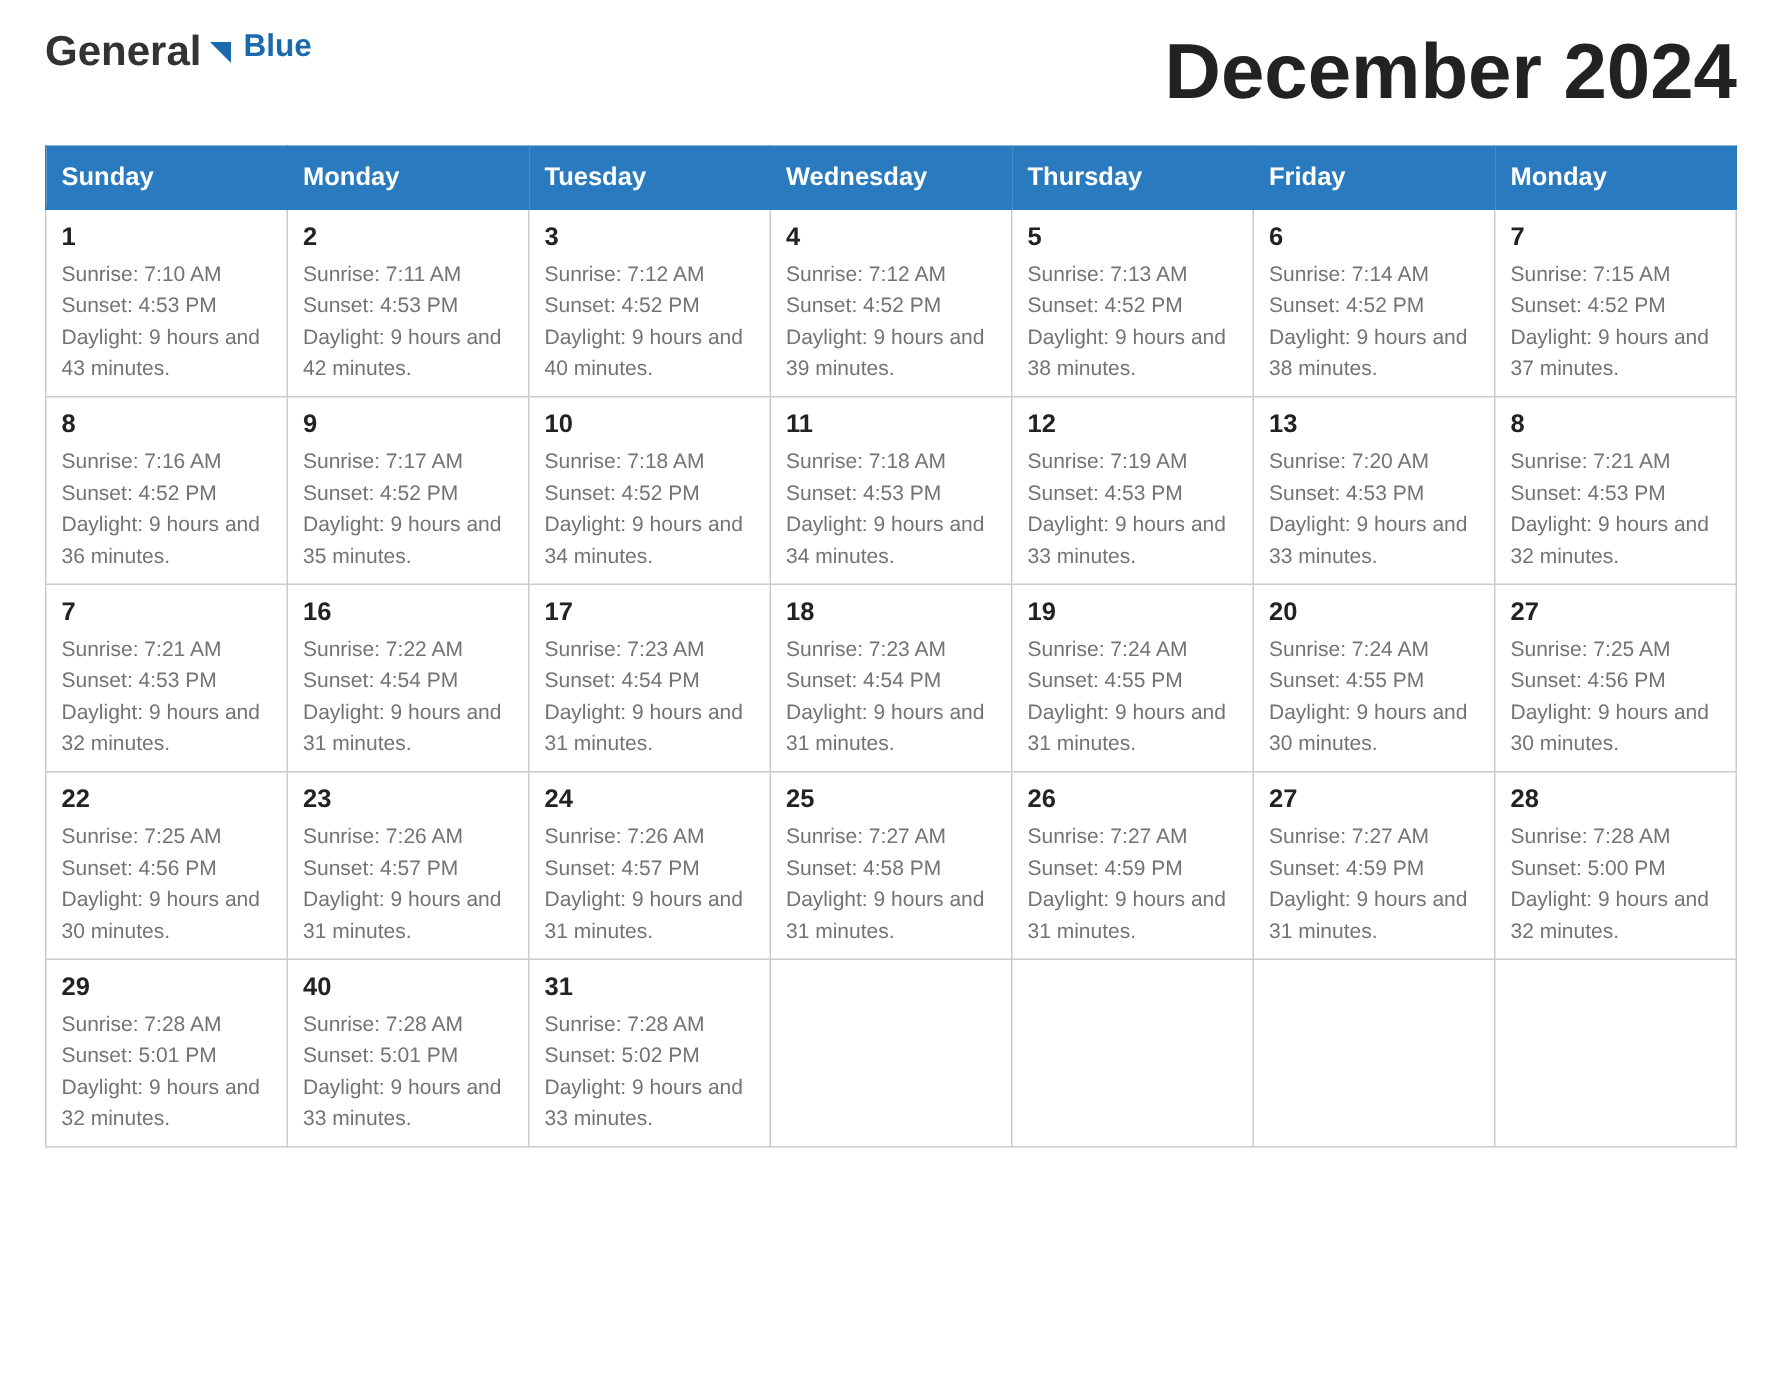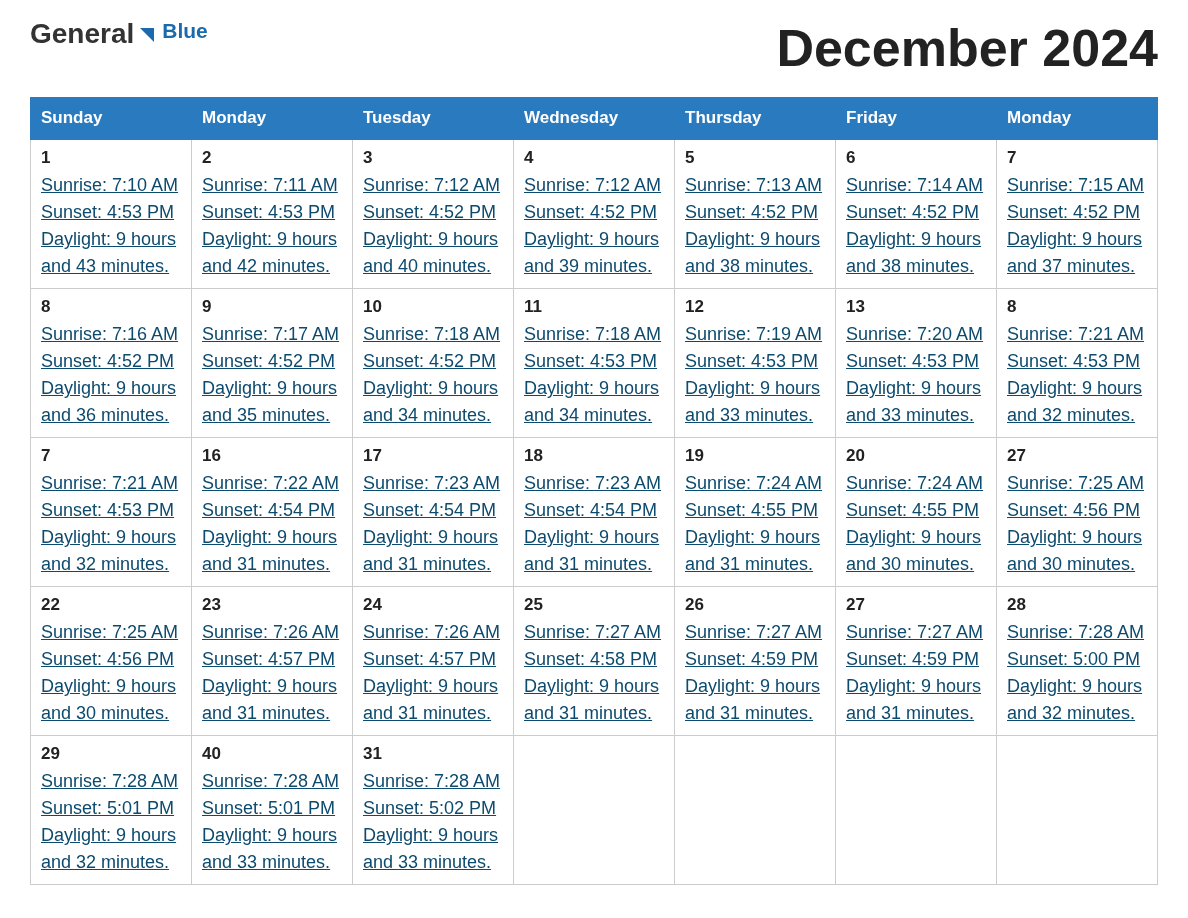--- a/index.html
+++ b/index.html
@@ -58,24 +58,23 @@
     tbody tr td:first-child {
       border-left: 1px solid #ccc;
     }
     .day-number {
       font-size: 17px;
       font-weight: bold;
       margin-bottom: 4px;
       color: #222;
     }
     .day-info {
-      font-size: 18px;
-      color: #0c4a6e;
+      font-size: 14px;
+      color: #737373;
       line-height: 1.5;
-      text-decoration: underline;
     }
     .empty-cell {
       background: #fff;
     }
     
     .logo-wrap {
       display: flex;
       flex-direction: row;
       align-items: center;
     }

